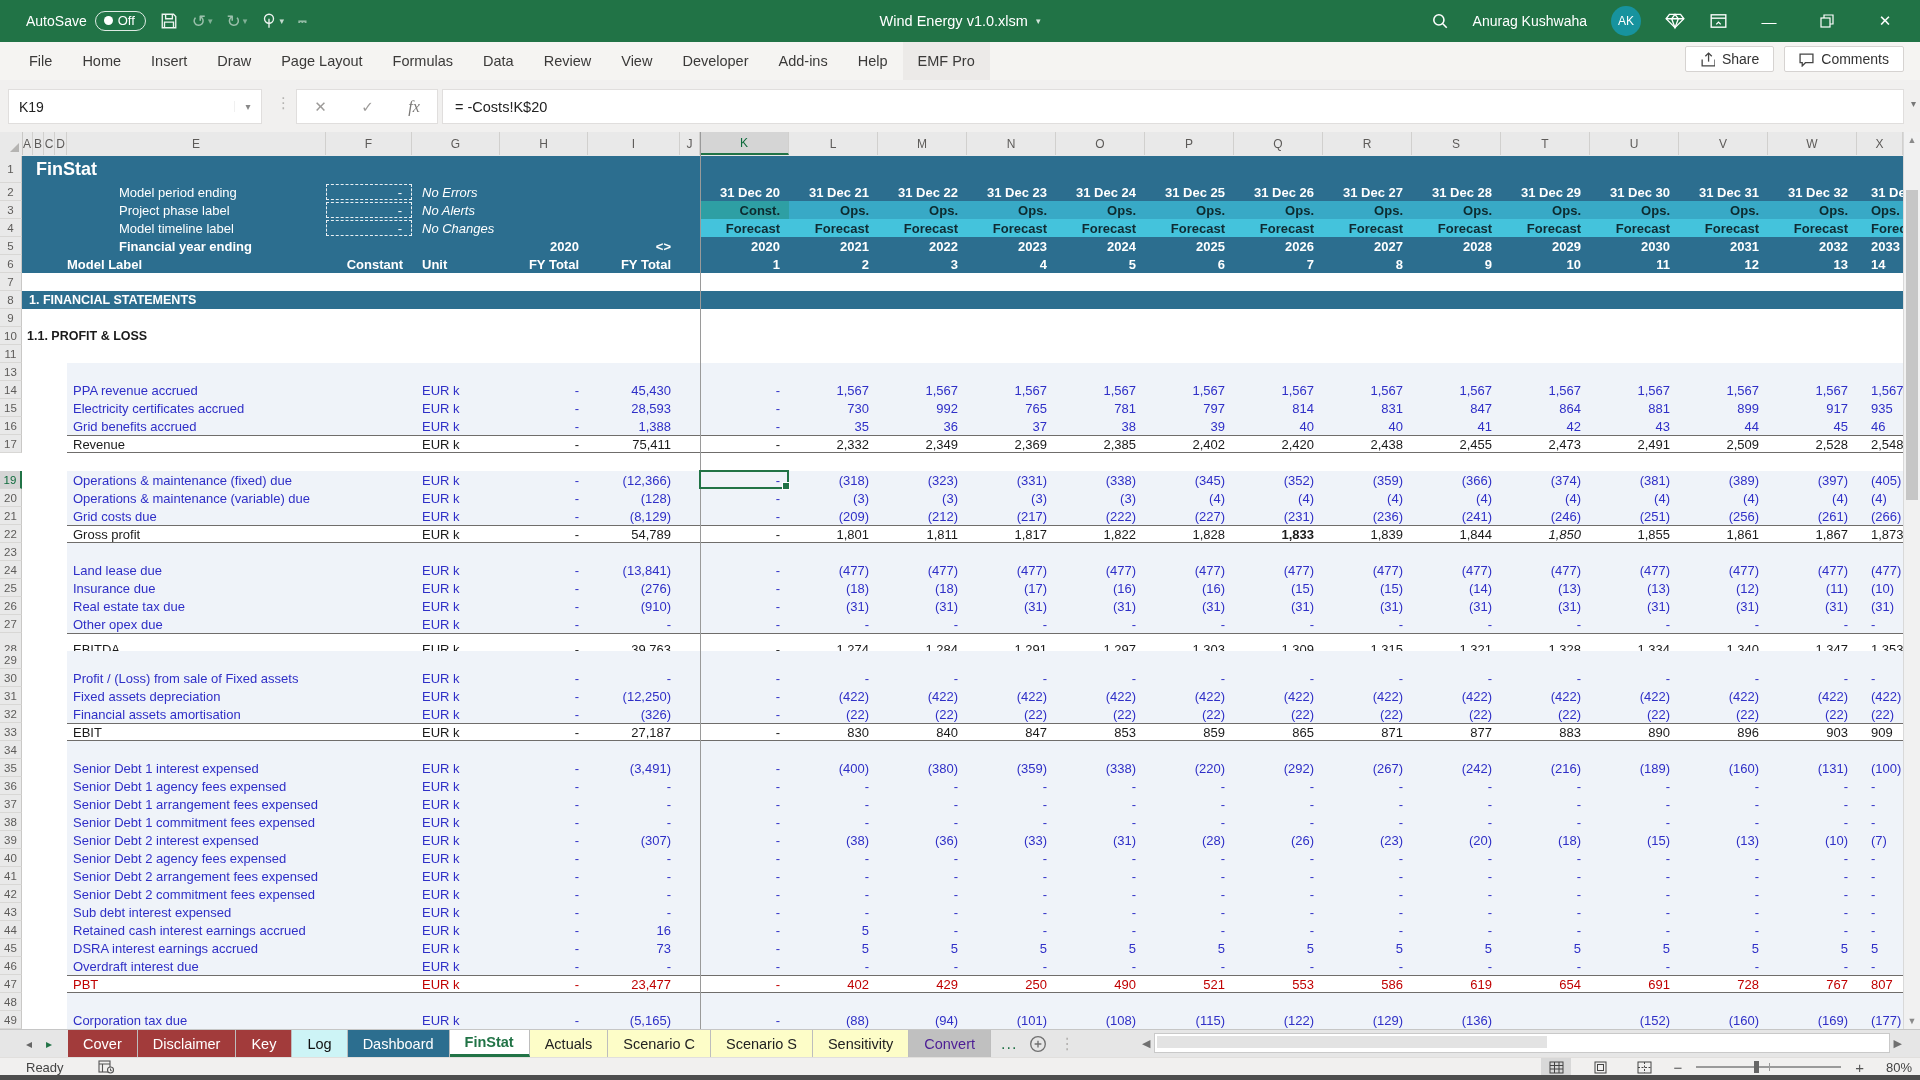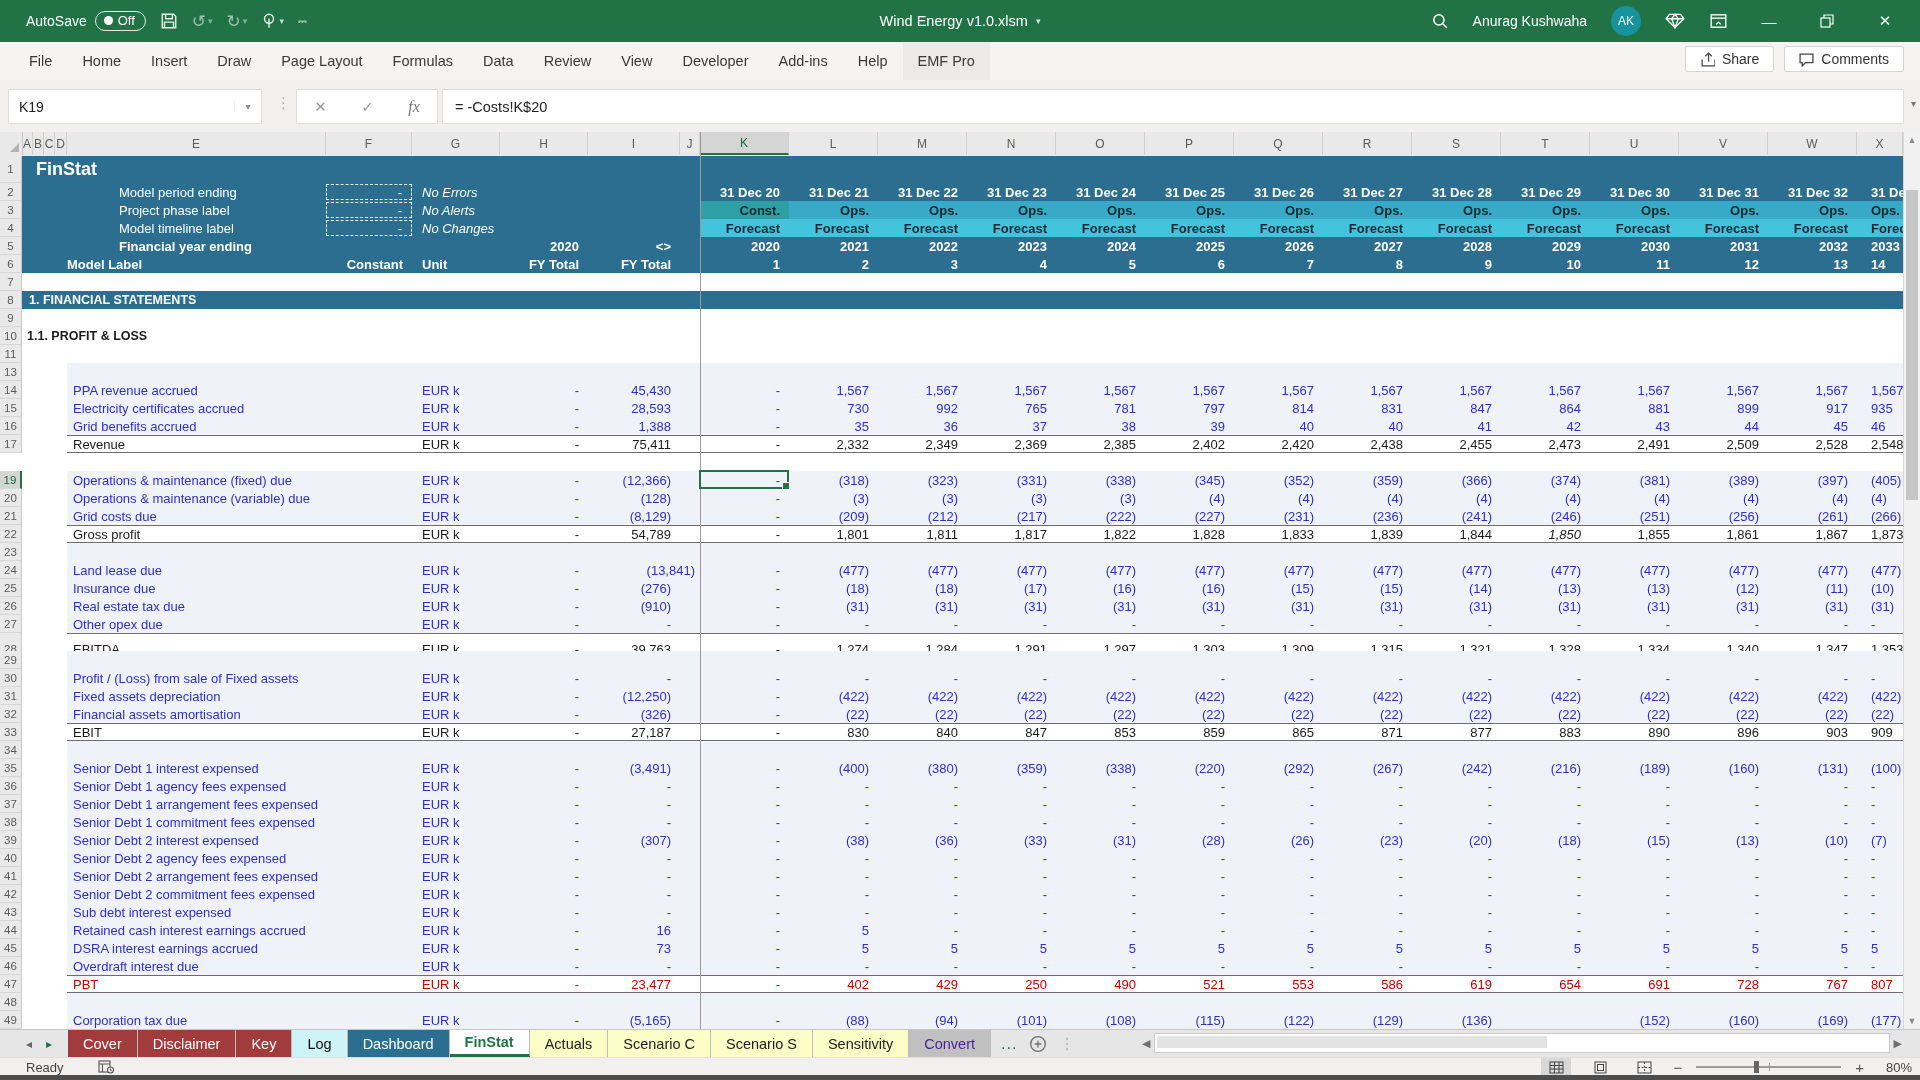--- a/index.html
+++ b/index.html
@@ -559,40 +559,40 @@
         <div class="cell " style="left: 67px; width: 340px; padding-left: 6px;">Gross profit</div>
         <div class="cell lt" style="left: 412px; width: 88px;">EUR k</div>
         <div class="cell rt" style="left: 500px; width: 88px;">-</div>
         <div class="cell rt" style="left: 588px; width: 92px;">54,789</div>
         <div class="cell rt" style="left: 700px; width: 89px;">-</div>
         <div class="cell rt" style="left: 789px; width: 89px;">1,801</div>
         <div class="cell rt" style="left: 878px; width: 89px;">1,811</div>
         <div class="cell rt" style="left: 967px; width: 89px;">1,817</div>
         <div class="cell rt" style="left: 1056px; width: 89px;">1,822</div>
         <div class="cell rt" style="left: 1145px; width: 89px;">1,828</div>
-        <div class="cell rt" style="left: 1234px; width: 89px;">1,833</div>
+        <div class="cell rt" style="left: 1234px; width: 89px; font-weight: bold;">1,833</div>
         <div class="cell rt" style="left: 1323px; width: 89px;">1,839</div>
         <div class="cell rt" style="left: 1412px; width: 89px;">1,844</div>
         <div class="cell rt" style="left: 1501px; width: 89px; font-style: italic;">1,850</div>
         <div class="cell rt" style="left: 1590px; width: 89px;">1,855</div>
         <div class="cell rt" style="left: 1679px; width: 89px;">1,861</div>
         <div class="cell rt" style="left: 1768px; width: 89px;">1,867</div>
         <div class="cell xclip" style="left: 1857px; width: 46px;">1,873</div>
       </div>
       <div class="row" style="top: 411px; height: 18px;">
         <div class="gut">23</div>
         <div class="back light" style="left: 67px; width: 1836px;"></div>
       </div>
       <div class="row r-item" style="top: 429px; height: 18px;">
         <div class="gut">24</div>
         <div class="back light" style="left: 67px; width: 1836px;"></div>
         <div class="cell " style="left: 67px; width: 340px; padding-left: 6px;">Land lease due</div>
         <div class="cell lt" style="left: 412px; width: 88px;">EUR k</div>
         <div class="cell rt" style="left: 500px; width: 88px;">-</div>
-        <div class="cell rt" style="left: 612px; width: 92px;">(13,841)</div>
+        <div class="cell rt" style="left: 588px; width: 92px;">(13,841)</div>
         <div class="cell rt" style="left: 700px; width: 89px;">-</div>
         <div class="cell rt" style="left: 789px; width: 89px;">(477)</div>
         <div class="cell rt" style="left: 878px; width: 89px;">(477)</div>
         <div class="cell rt" style="left: 967px; width: 89px;">(477)</div>
         <div class="cell rt" style="left: 1056px; width: 89px;">(477)</div>
         <div class="cell rt" style="left: 1145px; width: 89px;">(477)</div>
         <div class="cell rt" style="left: 1234px; width: 89px;">(477)</div>
         <div class="cell rt" style="left: 1323px; width: 89px;">(477)</div>
         <div class="cell rt" style="left: 1412px; width: 89px;">(477)</div>
         <div class="cell rt" style="left: 1501px; width: 89px;">(477)</div>

